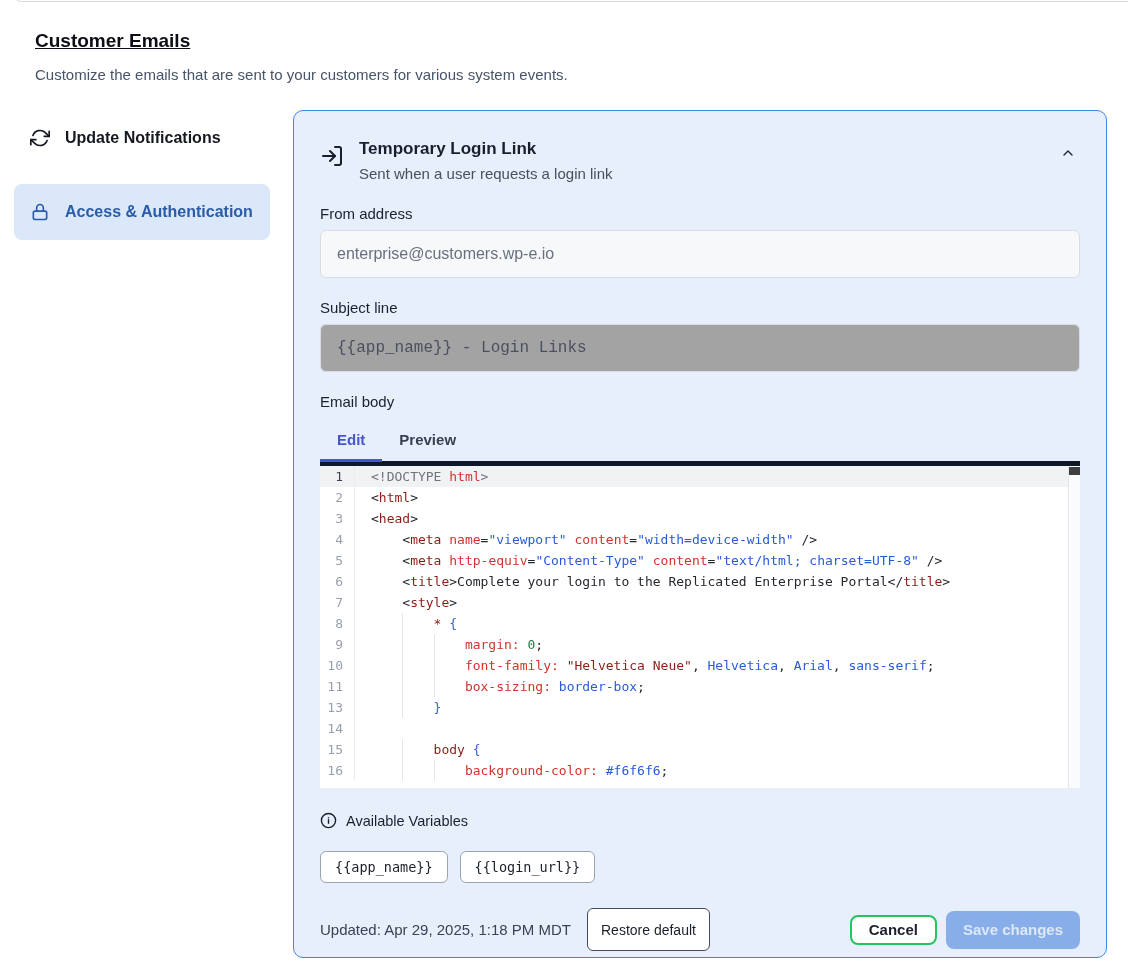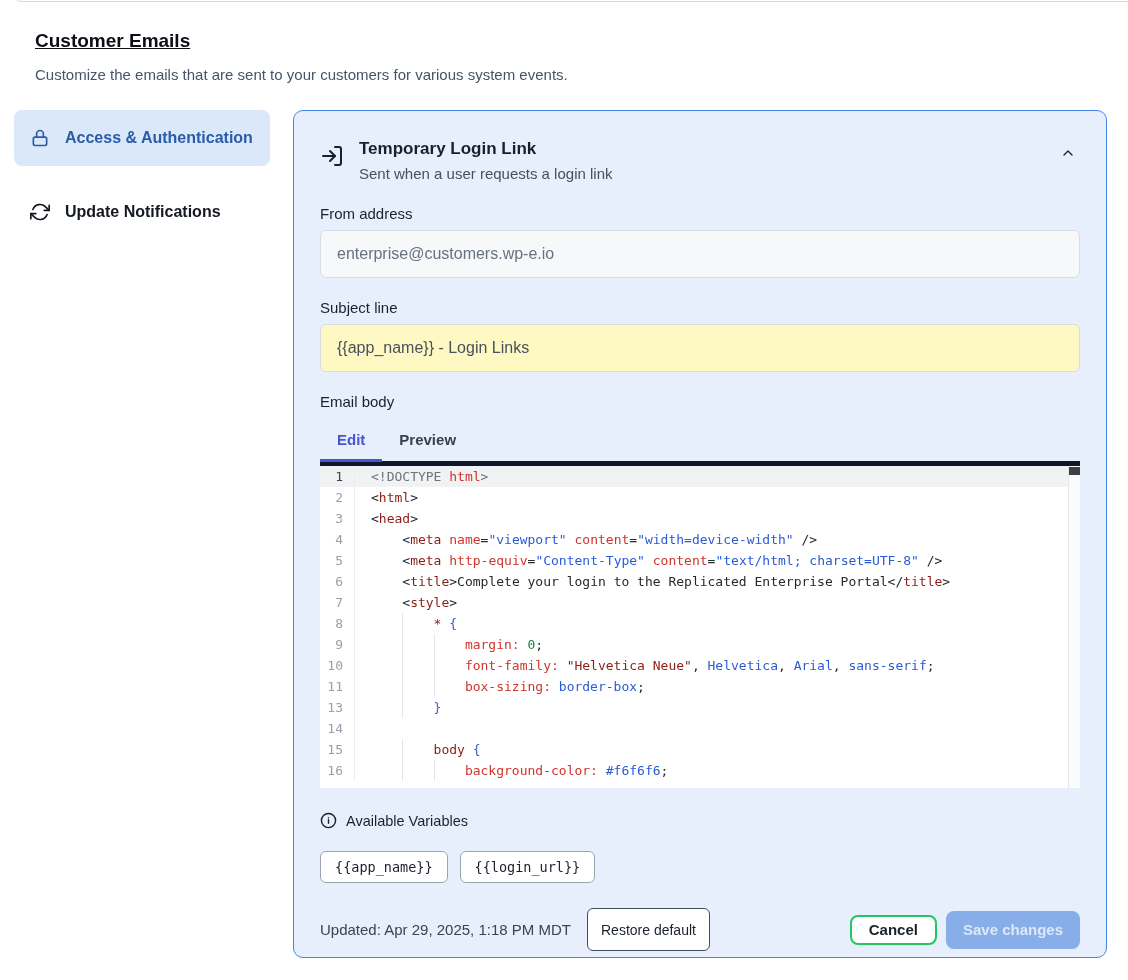--- a/index.html
+++ b/index.html
@@ -39,21 +39,21 @@
   .panel-sub { font-size:15px; color:#49505c; line-height:21px; margin-top:2px; }
   .collapse-btn { position:absolute; right:4px; top:8px; background:none; border:none; cursor:pointer; }
 
   .field-label { font-size:15px; color:#1b212c; margin-top:21px; }
   .text-input {
     margin-top:8px; width:100%; height:48px; border-radius:6px;
     border:1px solid #d9dde3; font-size:16px; padding:0 16px;
     font-family:"Liberation Sans", sans-serif; display:block;
   }
   .input-from { background:#f7f8f9; color:#687180; }
-  .input-subject { background:#fef9c3; color:#49505f; }
+  .input-subject { background:#a3a3a3; color:#49505f;font-family:Liberation Mono, monospace; }
 
   .tab-bar { margin-top:15px; display:flex; border-bottom:5px solid #0f172a; }
   .tab { position:relative; padding:6px 17px 13px 17px; font-size:15px; font-weight:600; color:#374151; background:none; border:none; cursor:pointer; font-family:"Liberation Sans", sans-serif; }
   .tab.active { color:#4756ce; }
   .tab.active::after { content:""; position:absolute; left:0; right:0; bottom:-1px; height:3px; background:#4756ce; }
 
   
   .editor { position:relative; height:322px; background:#fff; overflow:hidden; font-family:"DejaVu Sans Mono", monospace; font-size:13px; }
   .code-row { display:flex; line-height:21px; }
   .code-row.active { background:#f1f2f3; }
@@ -97,38 +97,38 @@
 </style>
 </head>
 <body>
 
 <div class="top-card-edge"></div>
 
 <h1 class="page-title">Customer Emails</h1>
 <p class="page-subtitle">Customize the emails that are sent to your customers for various system events.</p>
 
 <nav class="sidebar">
-  <div class="side-item active">
-    <span class="icon">
-      <svg width="20" height="20" viewBox="0 0 24 24" fill="none" stroke="#2a5ca8" stroke-width="2" stroke-linecap="round" stroke-linejoin="round">
-        <rect x="4" y="11" width="16" height="10" rx="2"></rect>
-        <path d="M8 11V7a4 4 0 0 1 8 0v4"></path>
-      </svg>
-    </span>
-    <span class="side-label">Access &amp; Authentication</span>
-  </div>
   <div class="side-item">
     <span class="icon">
       <svg width="20" height="20" viewBox="0 0 24 24" fill="none" stroke="#14181f" stroke-width="2" stroke-linecap="round" stroke-linejoin="round">
         <polyline points="23 4 23 10 17 10"></polyline>
         <polyline points="1 20 1 14 7 14"></polyline>
         <path d="M3.51 9a9 9 0 0 1 14.85-3.36L23 10M1 14l4.64 4.36A9 9 0 0 0 20.49 15"></path>
       </svg>
     </span>
     <span class="side-label">Update Notifications</span>
+  </div>
+  <div class="side-item active">
+    <span class="icon">
+      <svg width="20" height="20" viewBox="0 0 24 24" fill="none" stroke="#2a5ca8" stroke-width="2" stroke-linecap="round" stroke-linejoin="round">
+        <rect x="4" y="11" width="16" height="10" rx="2"></rect>
+        <path d="M8 11V7a4 4 0 0 1 8 0v4"></path>
+      </svg>
+    </span>
+    <span class="side-label">Access &amp; Authentication</span>
   </div>
 </nav>
 
 <section class="panel">
   <div class="panel-header">
     <span class="icon">
       <svg width="24" height="24" viewBox="0 0 24 24" fill="none" stroke="#1a1f2b" stroke-width="2" stroke-linecap="round" stroke-linejoin="round">
         <path d="M15 3h4a2 2 0 0 1 2 2v14a2 2 0 0 1-2 2h-4"></path>
         <polyline points="10 17 15 12 10 7"></polyline>
         <line x1="15" y1="12" x2="3" y2="12"></line>

